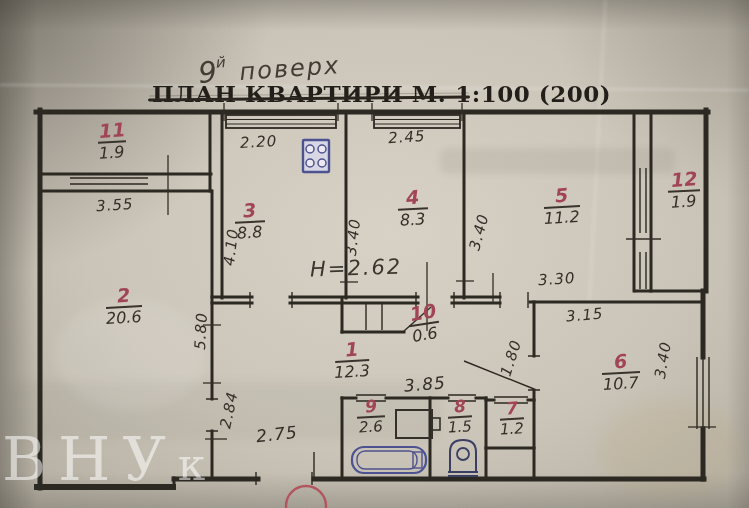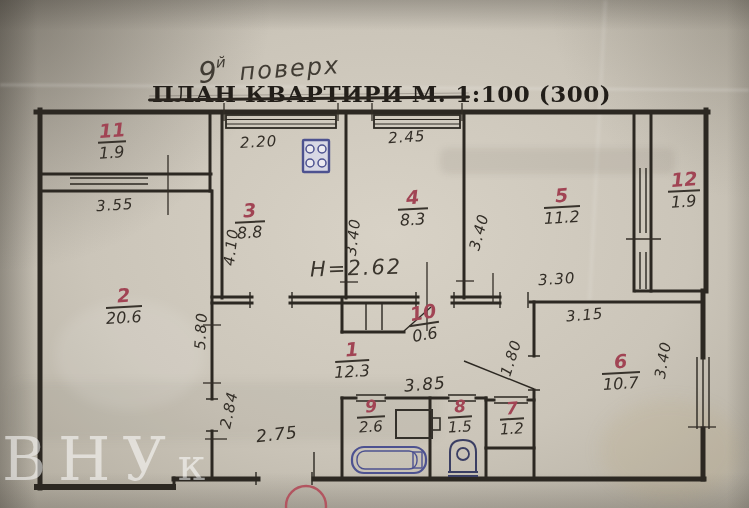--- a/index.html
+++ b/index.html
@@ -180,21 +180,21 @@
 
     <circle cx="306" cy="506" r="20" fill="none" stroke="#b25560" stroke-width="2.4"></circle>
   </svg>
 
   <div class="floor-note">
     <span class="fn-num">9</span><span class="fn-suf">й</span>
     <span class="fn-word">поверх</span>
   </div>
 
   <div class="title">
-    <span class="struck">ПЛАН КВАРТИРИ М.</span><span class="scale">1:100 (300)</span>
+    <span class="struck">ПЛАН КВАРТИРИ М.</span><span class="scale">1:100 (200)</span>
   </div>
   <div class="strike-line"></div>
 
   <div class="ceiling">Н=2.62</div>
 
   <div class="room" style="left:112px; top:121px">
     <span class="num">11</span>
     <span class="bar" style="width:28px"></span>
     <span class="area">1.9</span>
   </div>

